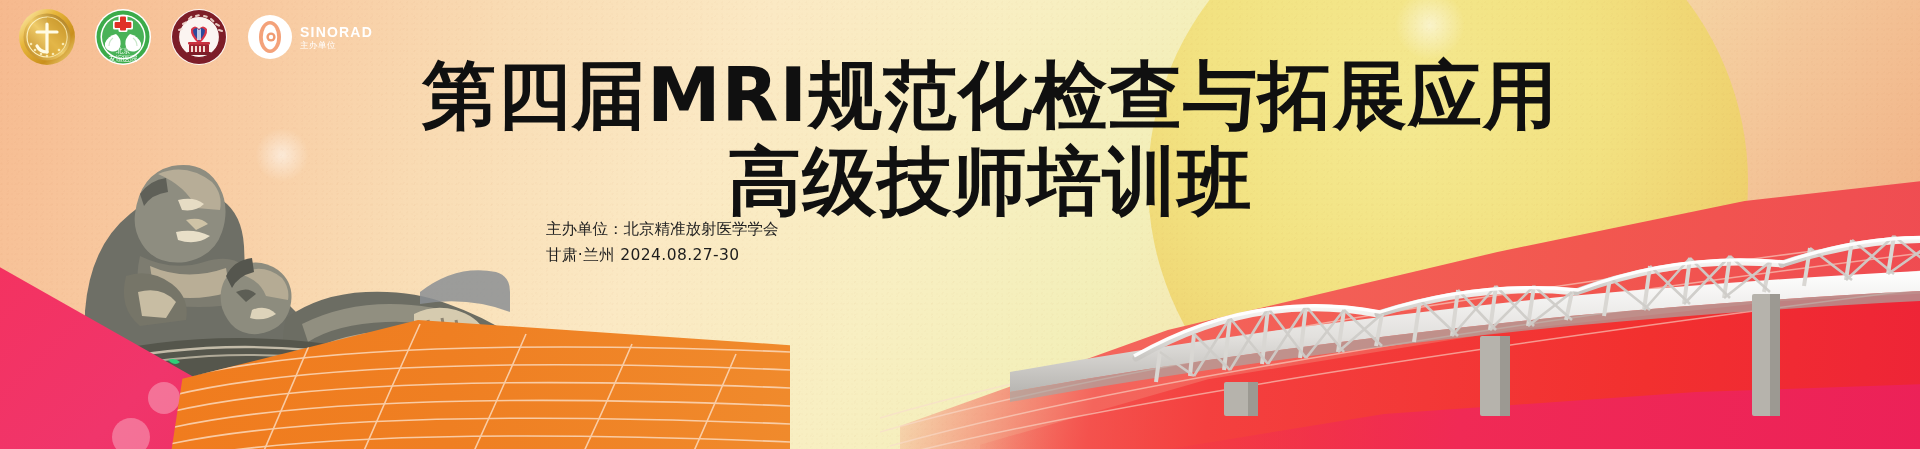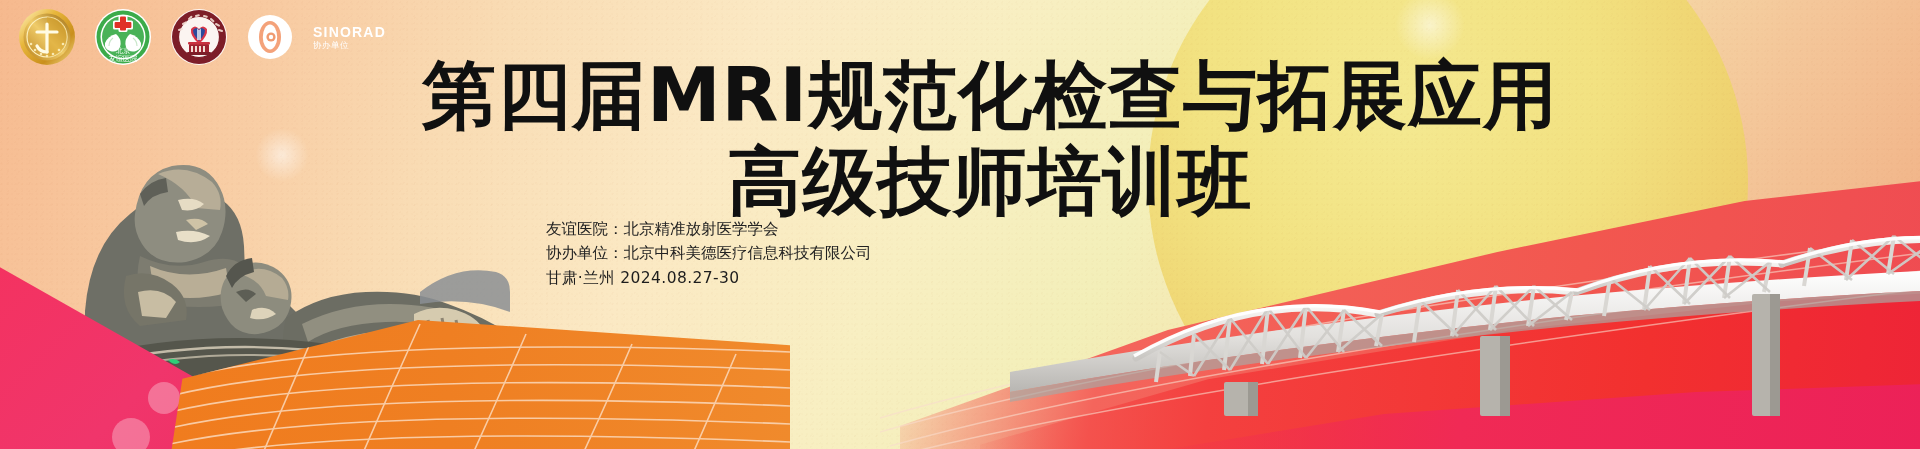--- a/index.html
+++ b/index.html
@@ -98,21 +98,21 @@
   #bridge{position:absolute;left:1010px;top:186px;width:930px;height:230px;}
   #bridge svg{display:block;}
 
   
   #logo-bar{
     position:absolute;left:18px;top:6px;height:62px;
     display:flex;align-items:center;gap:18px;
   }
   .logo{position:relative;}
   .logo svg{display:block;}
-  #logo-sinorad{display:flex;align-items:center;gap:19px;}
+  #logo-sinorad{display:flex;align-items:center;gap:6px;}
   #sinorad-wordmark{display:flex;flex-direction:column;line-height:1;}
   #sinorad-name{
     color:#ffffff;font-size:14px;font-weight:700;letter-spacing:1.2px;
     font-family:"Liberation Sans",sans-serif;
   }
   #sinorad-sub{
     color:#ffffff;font-size:8.5px;letter-spacing:.5px;margin-top:2px;
     font-family:"DejaVu Sans",sans-serif;
   }
 
@@ -436,30 +436,29 @@
     <div class="logo" id="logo-sinorad">
       <svg width="48" height="48" viewBox="0 0 48 48" xmlns="http://www.w3.org/2000/svg">
         <circle cx="24" cy="24" r="22" fill="#ffffff"></circle>
         <ellipse cx="24" cy="24" rx="11" ry="16" fill="#f4a27a"></ellipse>
         <ellipse cx="24" cy="24" rx="7.2" ry="12.4" fill="#ffffff"></ellipse>
         <circle cx="25" cy="24" r="4.6" fill="#f09a70"></circle>
         <circle cx="25" cy="24" r="2.2" fill="#ffffff"></circle>
       </svg>
       <div id="sinorad-wordmark">
         <span id="sinorad-name">SINORAD</span>
-        <span id="sinorad-sub">协办单位</span>
+        <span id="sinorad-sub">主办单位</span>
       </div>
     </div>
 
   </div>
 
   <div id="title-block">
     <div class="title-line" id="title-line1">第四届MRI规范化检查与拓展应用</div>
     <div class="title-line" id="title-line2">高级技师培训班</div>
   </div>
 
   <div id="info-block">
-    <div class="info-line">友谊医院：北京精准放射医学学会</div>
-    <div class="info-line">协办单位：北京中科美德医疗信息科技有限公司</div>
+    <div class="info-line">主办单位：北京精准放射医学学会</div>
     <div class="info-line" id="info-date">甘肃·兰州  2024.08.27-30</div>
   </div>
 
 </div>
 
 </body></html>

